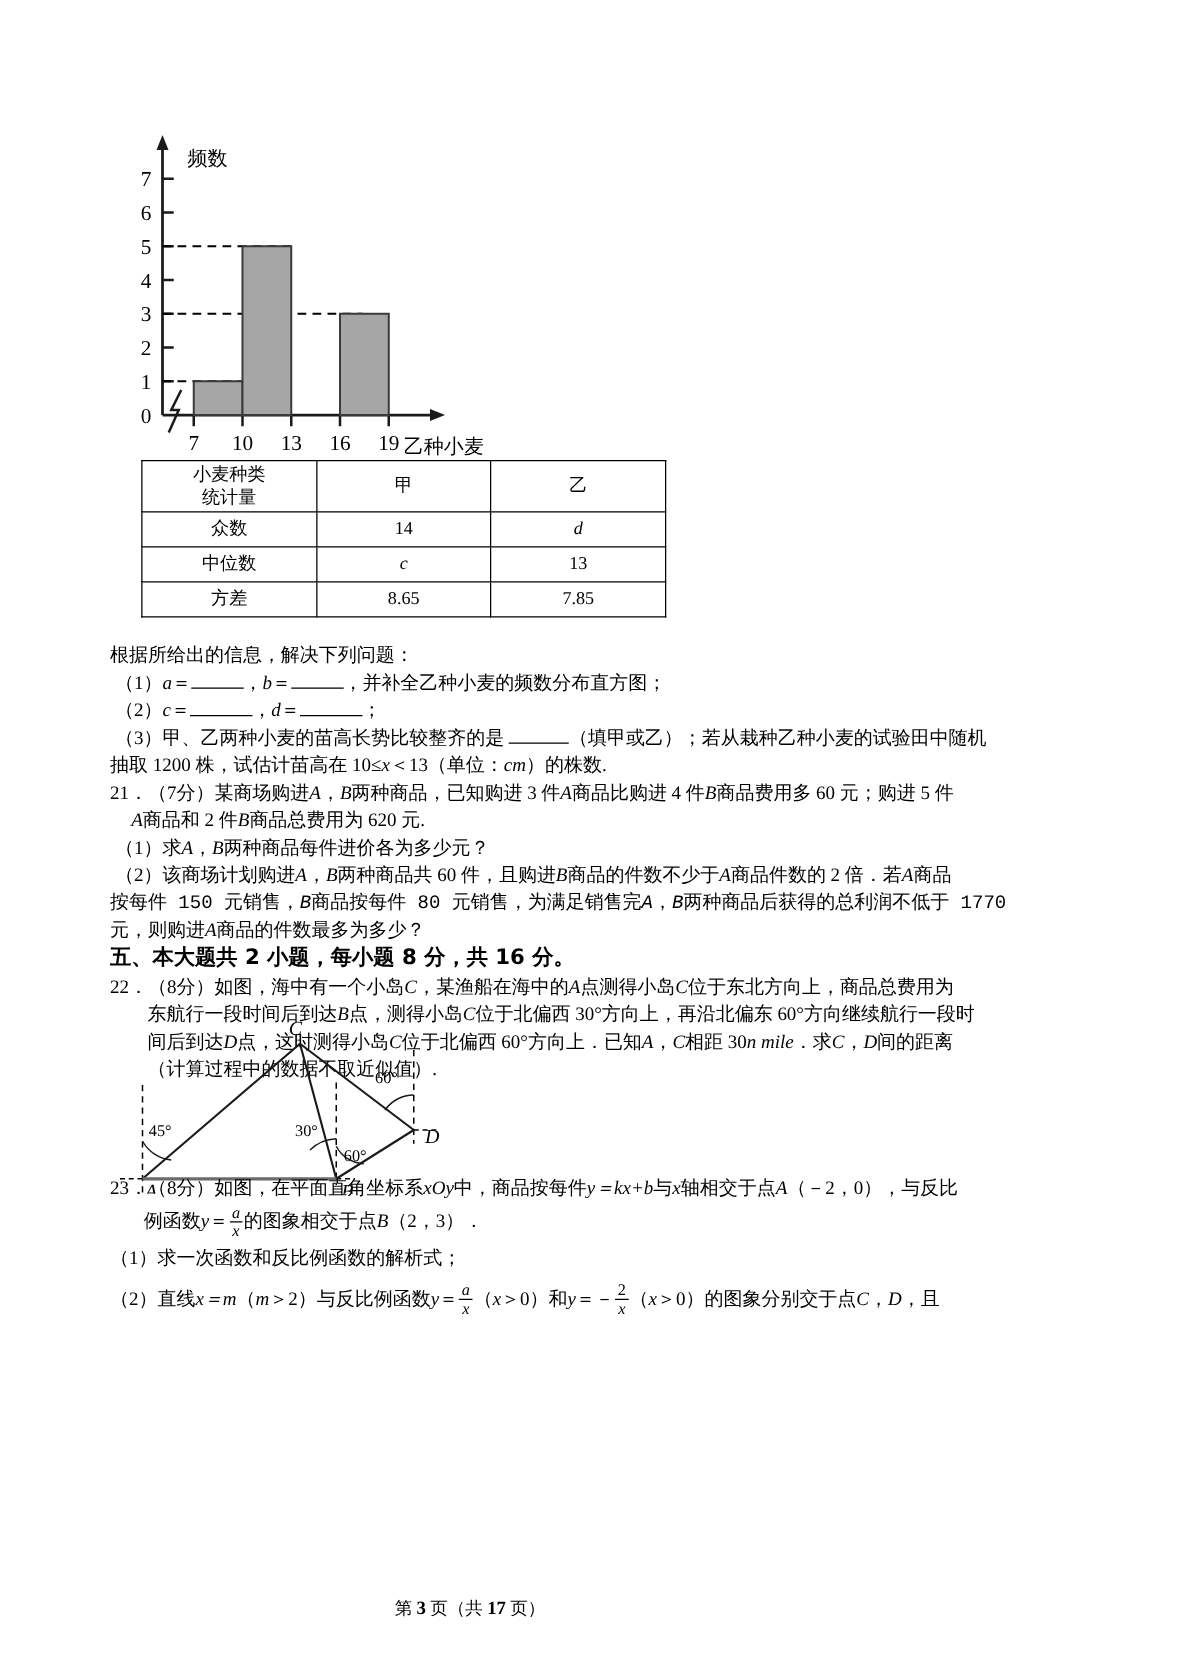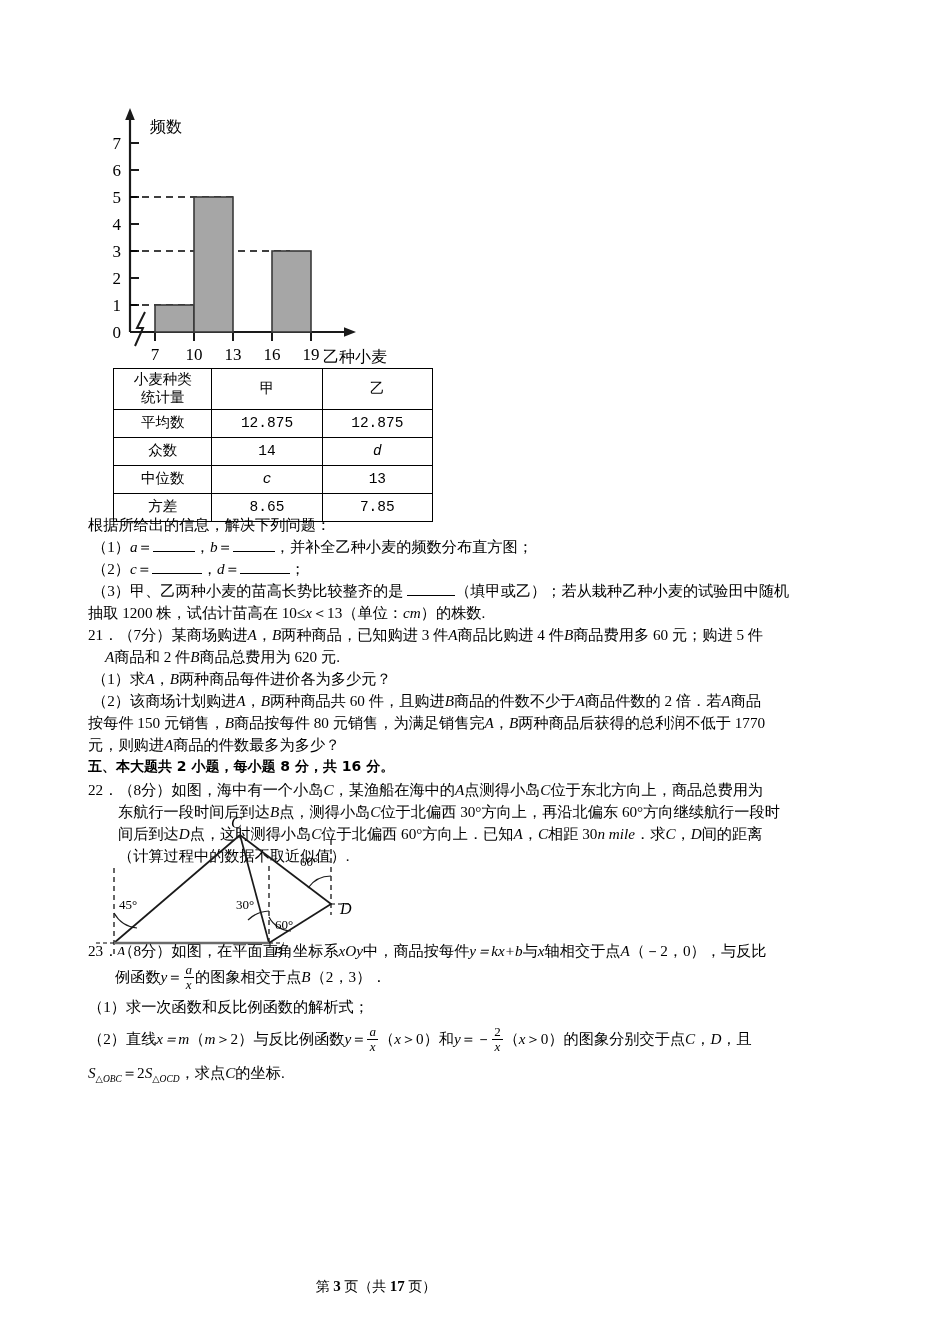--- a/index.html
+++ b/index.html
@@ -33,22 +33,21 @@
   }
   .chart-svg { display: block; }
 
   
   .stats-table {
     position: absolute;
     left: 113px;
     top: 368px;
     border-collapse: collapse;
     font-size: 14.5px;
-    width: 320px;
-    font-family: Liberation Mono, monospace;
+    width: 420px;
   }
   .stats-table td {
     border: 1px solid #000;
     text-align: center;
     padding: 3px 4px;
     height: 21px;
     line-height: 1.15;
   }
   .stats-table td.head-cell {
     padding: 2px 4px;
@@ -205,25 +204,20 @@
 
   <table class="stats-table">
     <tbody>
       <tr>
         <td class="col-label head-cell">
           <span>小麦种类</span><br>
           <span>统计量</span>
         </td>
         <td class="col-a">甲</td>
         <td class="col-b">乙</td>
-      </tr>
-      <tr>
-        <td>平均数</td>
-        <td>12.875</td>
-        <td>12.875</td>
       </tr>
       <tr>
         <td>众数</td>
         <td>14</td>
         <td class="ital">d</td>
       </tr>
       <tr>
         <td>中位数</td>
         <td class="ital">c</td>
         <td>13</td>
@@ -263,29 +257,29 @@
   </div>
 
   <div class="txt" style="left:92px; top:668px;">
     <span>（1）求</span><span class="ital">A</span><span>，</span><span class="ital">B</span><span>两种商品每件进价各为多少元？</span>
   </div>
 
   <div class="txt" style="left:92px; top:690px;">
     <span>（2）该商场计划购进</span><span class="ital">A</span><span>，</span><span class="ital">B</span><span>两种商品共 60 件，且购进</span><span class="ital">B</span><span>商品的件数不少于</span><span class="ital">A</span><span>商品件数的 2 倍．若</span><span class="ital">A</span><span>商品</span>
   </div>
 
-  <div class="txt" style="left:88px; top:712px;">
+  <div class="txt" style="left:88px; top:712px;font-family:Liberation Mono, monospace;">
     <span>按每件 150 元销售，</span><span class="ital">B</span><span>商品按每件 80 元销售，为满足销售完</span><span class="ital">A</span><span>，</span><span class="ital">B</span><span>两种商品后获得的总利润不低于 1770</span>
   </div>
 
   <div class="txt" style="left:88px; top:734px;">
     <span>元，则购进</span><span class="ital">A</span><span>商品的件数最多为多少？</span>
   </div>
 
-  <div class="txt bold" style="left:88px; top:756px; font-family:'DejaVu Sans', sans-serif; font-size:14px;">五、本大题共 2 小题，每小题 8 分，共 16 分。</div>
+  <div class="txt bold" style="left:88px; top:756px; font-family:'DejaVu Sans', sans-serif; font-size:17px;">五、本大题共 2 小题，每小题 8 分，共 16 分。</div>
 
   <div class="txt" style="left:88px; top:779px;">
     <span>22．</span><span>（8分）如图，海中有一个小岛</span><span class="ital">C</span><span>，某渔船在海中的</span><span class="ital">A</span><span>点测得小岛</span><span class="ital">C</span><span>位于东北方向上，商品总费用为</span>
   </div>
 
   <div class="txt" style="left:118px; top:801px;">
     <span>东航行一段时间后到达</span><span class="ital">B</span><span>点，测得小岛</span><span class="ital">C</span><span>位于北偏西 30°方向上，再沿北偏东 60°方向继续航行一段时</span>
   </div>
 
   <div class="txt" style="left:118px; top:823px;">
@@ -347,21 +341,18 @@
   <div class="txt" style="left:115px; top:964px;">
     <span>例函数</span><span class="ital">y</span><span>＝</span><span class="frac"><span class="num">a</span><span class="den">x</span></span><span>的图象相交于点</span><span class="ital">B</span><span>（2，3）．</span>
   </div>
 
   <div class="txt" style="left:88px; top:996px;">（1）求一次函数和反比例函数的解析式；</div>
 
   <div class="txt" style="left:88px; top:1026px;">
     <span>（2）直线</span><span class="ital">x＝m</span><span>（</span><span class="ital">m</span><span>＞2）与反比例函数</span><span class="ital">y</span><span>＝</span><span class="frac"><span class="num">a</span><span class="den">x</span></span><span>（</span><span class="ital">x</span><span>＞0）和</span><span class="ital">y</span><span>＝－</span><span class="frac2"><span class="num">2</span><span class="den">x</span></span><span>（</span><span class="ital">x</span><span>＞0）的图象分别交于点</span><span class="ital">C</span><span>，</span><span class="ital">D</span><span>，且</span>
   </div>
 
-  <div class="txt" style="left:88px; top:1062px;">
-    <span class="ital">S</span><sub class="tri">△OBC</sub><span>＝2</span><span class="ital">S</span><sub class="tri">△OCD</sub><span>，求点</span><span class="ital">C</span><span>的坐标.</span>
-  </div>
 
   <div class="footer">
     <span>第 </span><b>3</b><span> 页（共 </span><b>17</b><span> 页）</span>
   </div>
 
 </div>
 
 </body></html>

